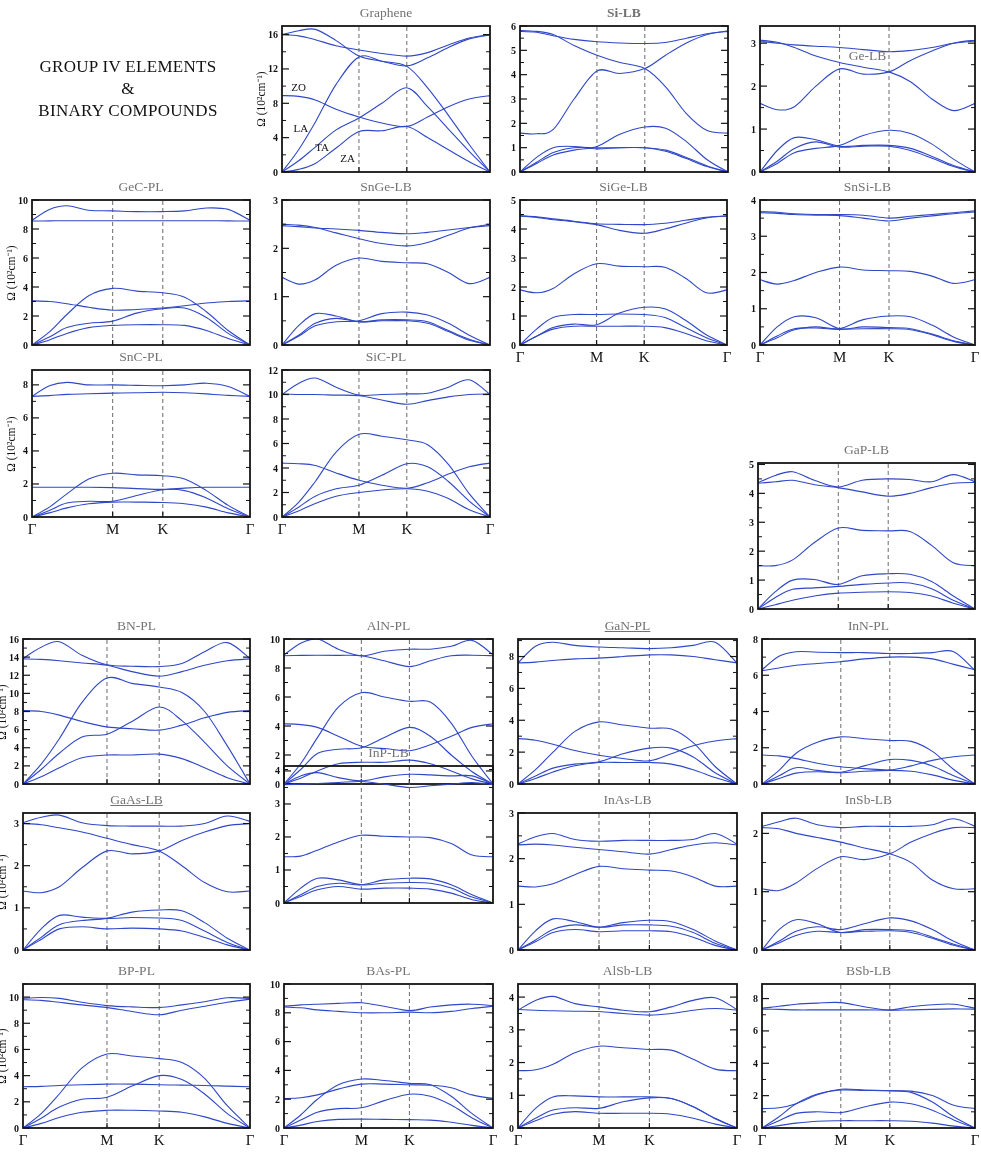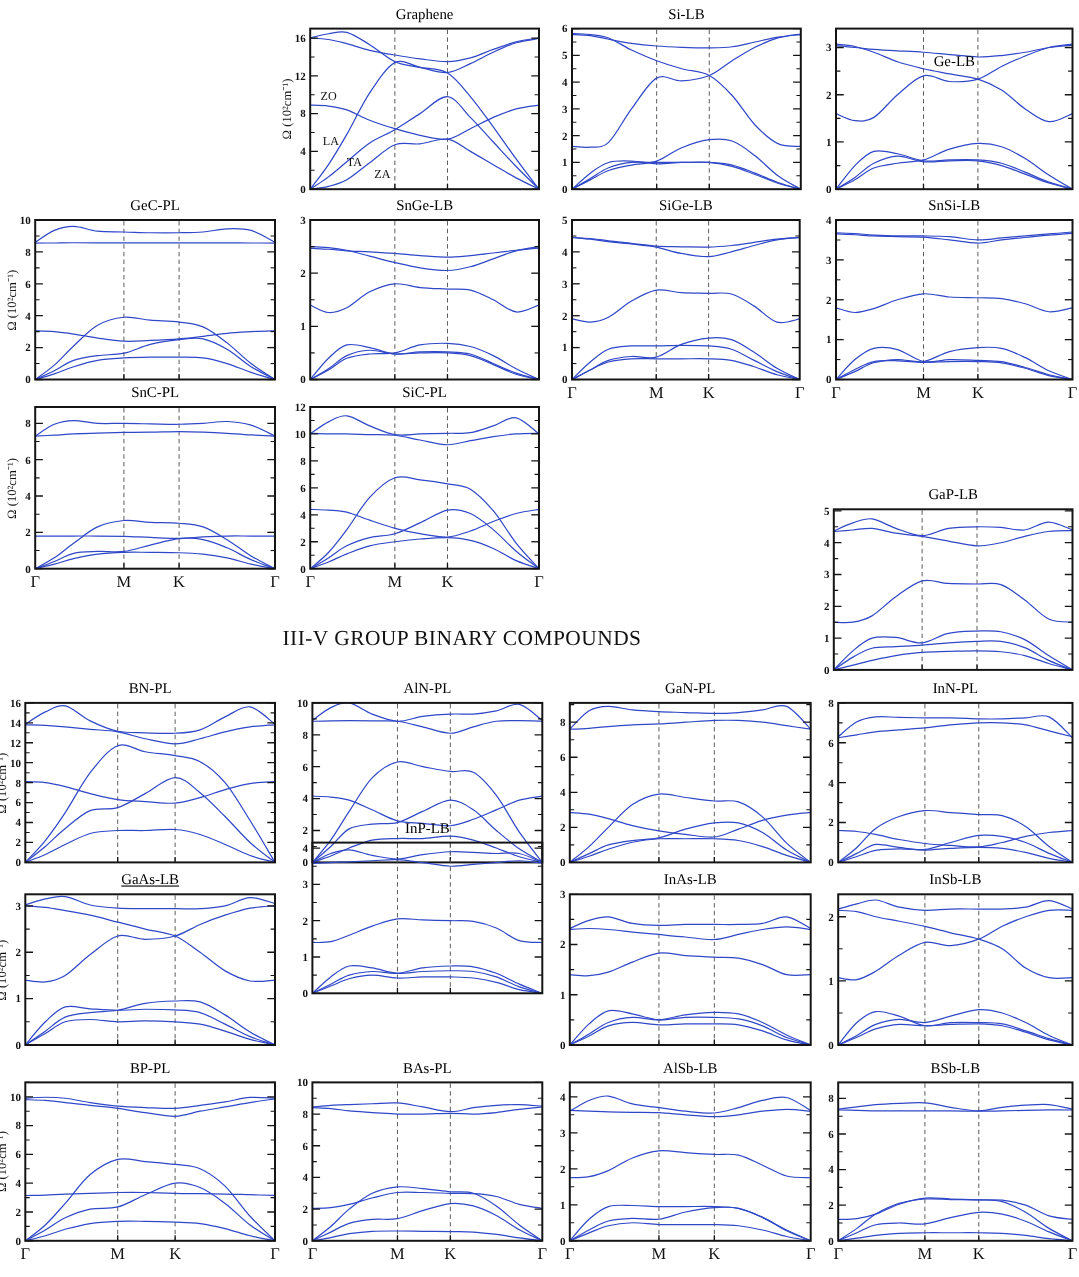--- a/index.html
+++ b/index.html
@@ -2,29 +2,31 @@
 <html><head>
 <meta charset="utf-8">
 <style>
   html,body{margin:0;padding:0;background:#ffffff;}
   #figure{position:relative;width:981px;height:1161px;background:#ffffff;
           font-family:"Liberation Serif", serif;overflow:hidden;}
   .sec-title{position:absolute;text-align:center;color:#111;}
   #group4-title{left:2px;top:56px;width:252px;font-size:17px;line-height:22px;letter-spacing:0.3px;white-space:pre-line;}
   #iiiv-title{left:60px;top:570px;width:720px;font-size:19.5px;letter-spacing:0.4px;}
   .panel{position:absolute;}
-  .panel-title{position:absolute;text-align:center;font-size:13.5px;color:#000000;}
+  .panel-title{position:absolute;text-align:center;font-size:13.5px;color:#737373;}
   .ylab{position:absolute;font-size:11.5px;color:#111;white-space:nowrap;transform:translate(-50%,-50%) rotate(-90deg);}
   svg{display:block;}
 </style>
 </head>
 <body>
 
 <div id="figure">
-  <div id="iiiv-title" class="sec-title">III-V GROUP BINARY COMPOUNDS</div>
+  <div id="group4-title" class="sec-title">GROUP  IV ELEMENTS
+&amp;
+BINARY COMPOUNDS</div>
   <div id="panels">
       <div class="panel" style="left: 252px; top: 18px;">
         <div class="panel-title" style="left: 30px; width: 208px; top: -13px;">Graphene</div>
         <svg width="248" height="178">
           <g transform="translate(30,8)">
             <line x1="76.96" y1="1" x2="76.96" y2="145" stroke="#5a5a5a" stroke-width="0.9" stroke-dasharray="4 3"></line>
             <line x1="124.8" y1="1" x2="124.8" y2="145" stroke="#5a5a5a" stroke-width="0.9" stroke-dasharray="4 3"></line>
             <g clip-path="url(#clip_graphene)">
               <path d="M0.0,146.0C2.8,145.6 11.1,144.9 16.6,143.4C22.2,142.0 27.0,141.0 33.3,137.4C39.5,133.8 46.8,127.2 54.1,122.0C61.4,116.7 69.3,108.5 77.0,105.6C84.6,102.8 91.9,105.6 99.8,104.8C107.8,103.9 117.2,99.3 124.8,100.5C132.4,101.6 138.7,107.8 145.6,111.6C152.5,115.5 159.5,119.7 166.4,123.7C173.3,127.7 180.3,132.0 187.2,135.7C194.1,139.4 204.5,144.3 208.0,146.0" fill="none" stroke="#2f47c8" stroke-width="1.1" stroke-linecap="round"></path>
               <path d="M0.0,146.0C2.8,144.1 11.1,139.0 16.6,134.8C22.2,130.7 27.0,126.2 33.3,121.1C39.5,115.9 46.8,108.8 54.1,103.9C61.4,99.1 69.3,96.3 77.0,91.9C84.6,87.5 91.9,82.3 99.8,77.3C107.8,72.3 117.2,61.3 124.8,61.8C132.4,62.4 138.7,73.9 145.6,80.7C152.5,87.6 159.5,95.6 166.4,103.1C173.3,110.5 180.3,118.2 187.2,125.4C194.1,132.5 204.5,142.6 208.0,146.0" fill="none" stroke="#2f47c8" stroke-width="1.1" stroke-linecap="round"></path>
@@ -64,21 +66,21 @@
             <text x="33.28" y="124.95882352941176" font-size="11px" font-family="&quot;Liberation Serif&quot;, serif" fill="#111">TA</text>
             <text x="58.24000000000001" y="136.1235294117647" font-size="11px" font-family="&quot;Liberation Serif&quot;, serif" fill="#111">ZA</text>
           </g>
           <clipPath id="clip_graphene">
             <rect x="0" y="0" width="208" height="146"></rect>
           </clipPath>
         </svg>
         <div class="ylab" style="left: 8px; top: 81px;">Ω (10²cm⁻¹)</div>
       </div>
       <div class="panel" style="left: 490px; top: 18px;">
-        <div class="panel-title" style="left: 30px; width: 208px; top: -13px;">Si-LB</div>
+        <div class="panel-title" style="left: 30px; width: 208px; top: -13px; font-weight: bold;">Si-LB</div>
         <svg width="248" height="178">
           <g transform="translate(30,8)">
             <line x1="76.96" y1="1" x2="76.96" y2="145" stroke="#5a5a5a" stroke-width="0.9" stroke-dasharray="4 3"></line>
             <line x1="124.8" y1="1" x2="124.8" y2="145" stroke="#5a5a5a" stroke-width="0.9" stroke-dasharray="4 3"></line>
             <g clip-path="url(#clip_si_lb)">
               <path d="M0.0,146.0C2.8,144.4 11.1,139.5 16.6,136.3C22.2,133.0 27.0,129.0 33.3,126.5C39.5,124.1 46.8,122.5 54.1,121.7C61.4,120.9 69.3,121.7 77.0,121.7C84.6,121.7 91.9,121.7 99.8,121.7C107.8,121.7 117.2,121.1 124.8,121.7C132.4,122.3 138.7,123.5 145.6,125.3C152.5,127.1 159.5,130.1 166.4,132.6C173.3,135.2 180.3,138.4 187.2,140.6C194.1,142.9 204.5,145.1 208.0,146.0" fill="none" stroke="#2f47c8" stroke-width="1.1" stroke-linecap="round"></path>
               <path d="M0.0,146.0C2.8,143.6 11.1,135.5 16.6,131.4C22.2,127.3 27.0,123.5 33.3,121.7C39.5,119.8 46.8,120.2 54.1,120.5C61.4,120.7 69.3,122.7 77.0,122.9C84.6,123.1 91.9,121.9 99.8,121.7C107.8,121.5 117.2,121.3 124.8,121.7C132.4,122.1 138.7,122.5 145.6,124.1C152.5,125.7 159.5,128.8 166.4,131.4C173.3,134.0 180.3,137.5 187.2,139.9C194.1,142.3 204.5,145.0 208.0,146.0" fill="none" stroke="#2f47c8" stroke-width="1.1" stroke-linecap="round"></path>
               <path d="M0.0,146.0C2.8,144.6 11.1,140.3 16.6,137.5C22.2,134.6 27.0,131.2 33.3,129.0C39.5,126.7 46.8,125.5 54.1,124.1C61.4,122.7 69.3,123.1 77.0,120.5C84.6,117.8 91.9,111.5 99.8,108.3C107.8,105.0 117.2,102.0 124.8,101.0C132.4,100.0 138.7,99.8 145.6,102.2C152.5,104.6 159.5,110.3 166.4,115.6C173.3,120.9 180.3,128.8 187.2,133.8C194.1,138.9 204.5,144.0 208.0,146.0" fill="none" stroke="#2f47c8" stroke-width="1.1" stroke-linecap="round"></path>
               <path d="M0.0,107.1C2.8,107.2 11.1,108.4 16.6,107.8C22.2,107.2 27.0,109.2 33.3,103.4C39.5,97.6 46.8,82.7 54.1,73.0C61.4,63.3 69.3,49.3 77.0,45.0C84.6,40.8 91.9,47.9 99.8,47.5C107.8,47.0 117.2,45.6 124.8,42.6C132.4,39.5 138.7,33.5 145.6,29.2C152.5,24.9 159.5,20.5 166.4,17.0C173.3,13.6 180.3,10.5 187.2,8.5C194.1,6.5 204.5,5.5 208.0,4.9" fill="none" stroke="#2f47c8" stroke-width="1.1" stroke-linecap="round"></path>
               <path d="M0.0,5.4C2.8,5.5 11.1,5.6 16.6,6.3C22.2,7.1 27.0,8.6 33.3,9.7C39.5,10.9 46.8,12.4 54.1,13.4C61.4,14.4 69.3,15.2 77.0,15.8C84.6,16.4 91.9,16.7 99.8,17.0C107.8,17.3 117.2,17.6 124.8,17.5C132.4,17.4 138.7,17.4 145.6,16.5C152.5,15.7 159.5,13.6 166.4,12.2C173.3,10.7 180.3,8.9 187.2,7.8C194.1,6.7 204.5,5.8 208.0,5.4" fill="none" stroke="#2f47c8" stroke-width="1.1" stroke-linecap="round"></path>
@@ -639,21 +641,21 @@
             <text x="-4" y="3.5" text-anchor="end" font-size="10px" font-weight="bold" font-family="&quot;Liberation Serif&quot;, serif" fill="#111">10</text>
             <line x1="77.33" y1="140" x2="77.33" y2="145" stroke="#141414" stroke-width="1.2"></line>
             <line x1="125.39999999999999" y1="140" x2="125.39999999999999" y2="145" stroke="#141414" stroke-width="1.2"></line>
           </g>
           <clipPath id="clip_aln_pl">
             <rect x="0" y="0" width="209" height="145"></rect>
           </clipPath>
         </svg>
       </div>
       <div class="panel" style="left: 488px; top: 631px;">
-        <div class="panel-title" style="left: 30px; width: 219px; top: -13px;">GaN-PL</div>
+        <div class="panel-title" style="left: 30px; width: 219px; top: -13px; text-decoration: underline;">GaN-PL</div>
         <svg width="259" height="177">
           <g transform="translate(30,8)">
             <line x1="81.03" y1="1" x2="81.03" y2="144" stroke="#5a5a5a" stroke-width="0.9" stroke-dasharray="4 3"></line>
             <line x1="131.4" y1="1" x2="131.4" y2="144" stroke="#5a5a5a" stroke-width="0.9" stroke-dasharray="4 3"></line>
             <g clip-path="url(#clip_gan_pl)">
               <path d="M0.0,145.0C2.9,144.1 11.7,141.4 17.5,139.4C23.4,137.4 28.5,135.2 35.0,133.0C41.6,130.9 49.3,128.3 56.9,126.7C64.6,125.1 73.0,124.0 81.0,123.5C89.1,123.0 96.7,123.5 105.1,123.5C113.5,123.5 123.4,123.2 131.4,123.5C139.4,123.8 146.0,123.9 153.3,125.1C160.6,126.3 167.9,128.4 175.2,130.7C182.5,132.9 189.8,136.2 197.1,138.6C204.4,141.0 215.3,143.9 219.0,145.0" fill="none" stroke="#2f47c8" stroke-width="1.1" stroke-linecap="round"></path>
               <path d="M0.0,145.0C2.9,143.7 11.7,139.7 17.5,137.0C23.4,134.4 28.5,131.1 35.0,129.1C41.6,127.1 49.3,126.1 56.9,125.1C64.6,124.0 73.0,124.4 81.0,122.7C89.1,121.0 96.7,117.0 105.1,114.7C113.5,112.5 123.4,110.1 131.4,109.1C139.4,108.2 146.0,107.7 153.3,109.1C160.6,110.6 167.9,113.8 175.2,117.9C182.5,122.0 189.8,129.3 197.1,133.8C204.4,138.4 215.3,143.1 219.0,145.0" fill="none" stroke="#2f47c8" stroke-width="1.1" stroke-linecap="round"></path>
               <path d="M0.0,145.0C2.9,142.6 11.7,136.0 17.5,130.7C23.4,125.3 28.5,119.5 35.0,113.1C41.6,106.8 49.3,97.5 56.9,92.4C64.6,87.4 73.0,83.9 81.0,82.9C89.1,81.8 96.7,85.0 105.1,86.0C113.5,87.1 123.4,88.6 131.4,89.2C139.4,89.9 146.0,87.6 153.3,90.0C160.6,92.4 167.9,97.3 175.2,103.6C182.5,109.8 189.8,120.6 197.1,127.5C204.4,134.4 215.3,142.1 219.0,145.0" fill="none" stroke="#2f47c8" stroke-width="1.1" stroke-linecap="round"></path>
               <path d="M0.0,99.6C2.9,99.9 11.7,100.3 17.5,101.2C23.4,102.1 28.5,103.4 35.0,105.2C41.6,106.9 49.3,109.7 56.9,111.5C64.6,113.4 73.0,115.0 81.0,116.3C89.1,117.6 96.7,118.6 105.1,119.5C113.5,120.4 123.4,122.7 131.4,121.9C139.4,121.1 146.0,117.2 153.3,114.7C160.6,112.2 167.9,108.9 175.2,106.8C182.5,104.6 189.8,103.2 197.1,102.0C204.4,100.8 215.3,100.0 219.0,99.6" fill="none" stroke="#2f47c8" stroke-width="1.1" stroke-linecap="round"></path>
               <path d="M0.0,23.9C2.9,23.8 11.7,23.5 17.5,23.1C23.4,22.7 28.5,22.0 35.0,21.5C41.6,21.0 49.3,20.3 56.9,19.9C64.6,19.5 73.0,19.5 81.0,19.1C89.1,18.7 96.7,18.1 105.1,17.5C113.5,17.0 123.4,16.2 131.4,15.9C139.4,15.7 146.0,15.7 153.3,15.9C160.6,16.2 167.9,16.7 175.2,17.5C182.5,18.3 189.8,19.7 197.1,20.7C204.4,21.8 215.3,23.4 219.0,23.9" fill="none" stroke="#2f47c8" stroke-width="1.1" stroke-linecap="round"></path>

